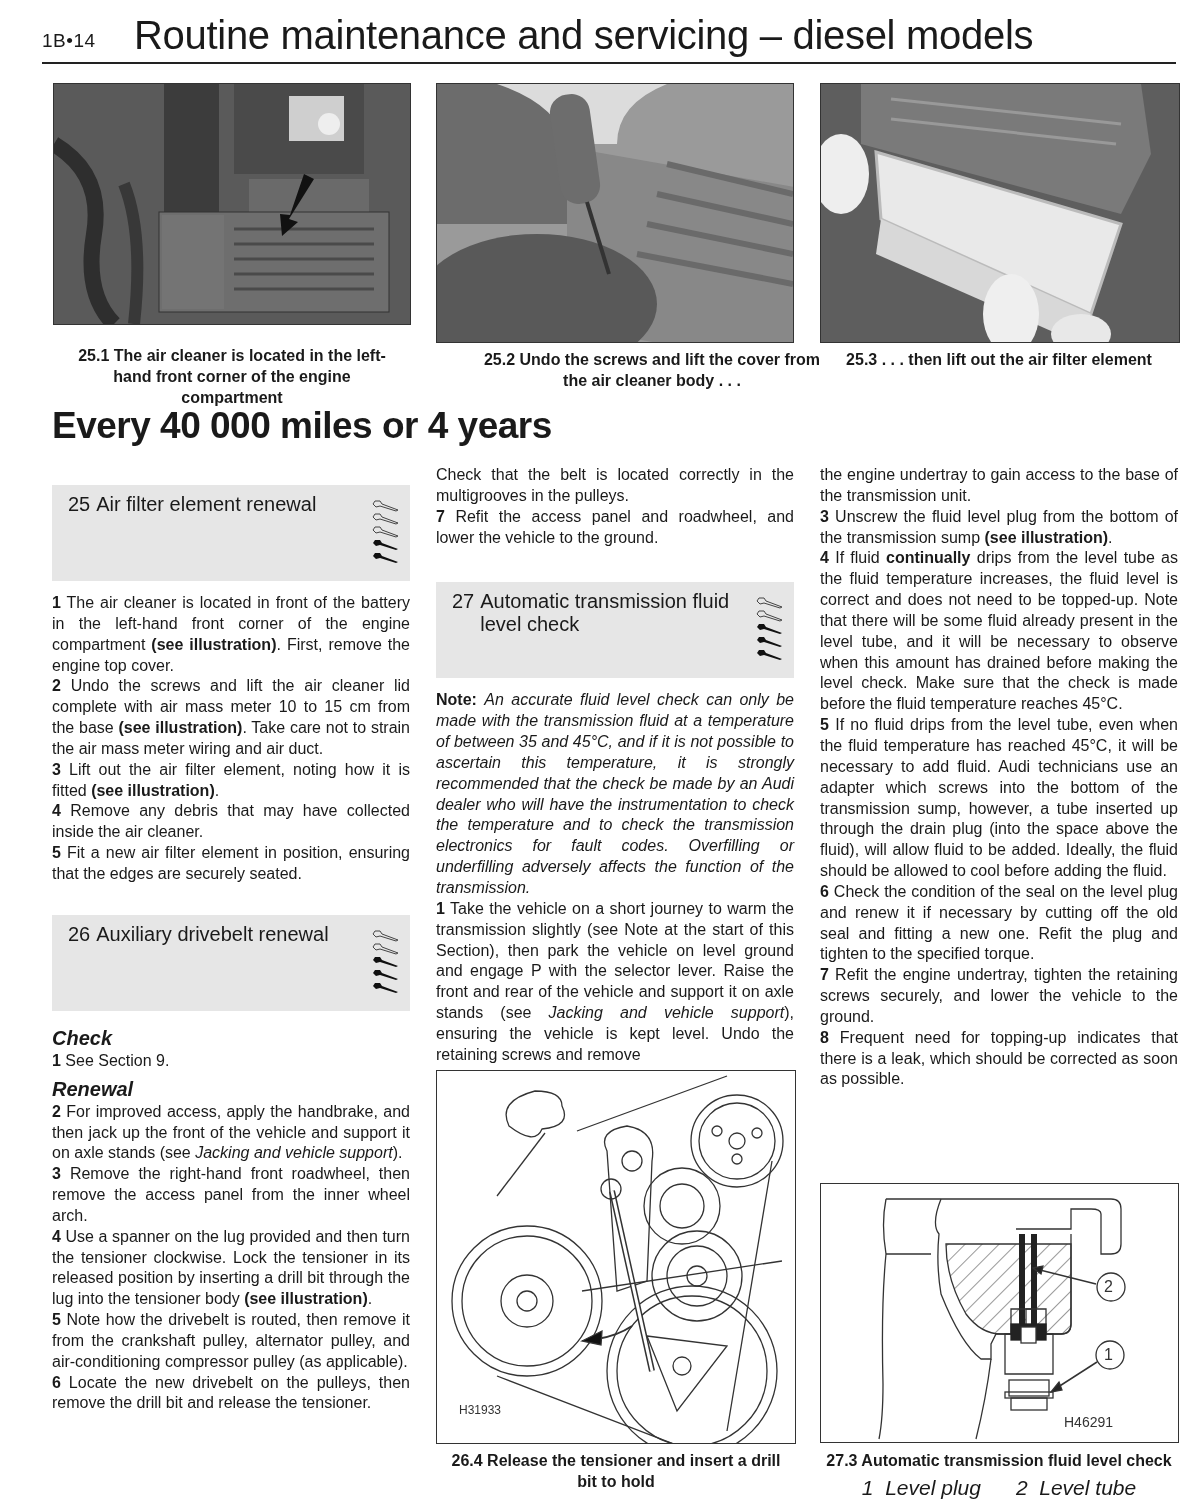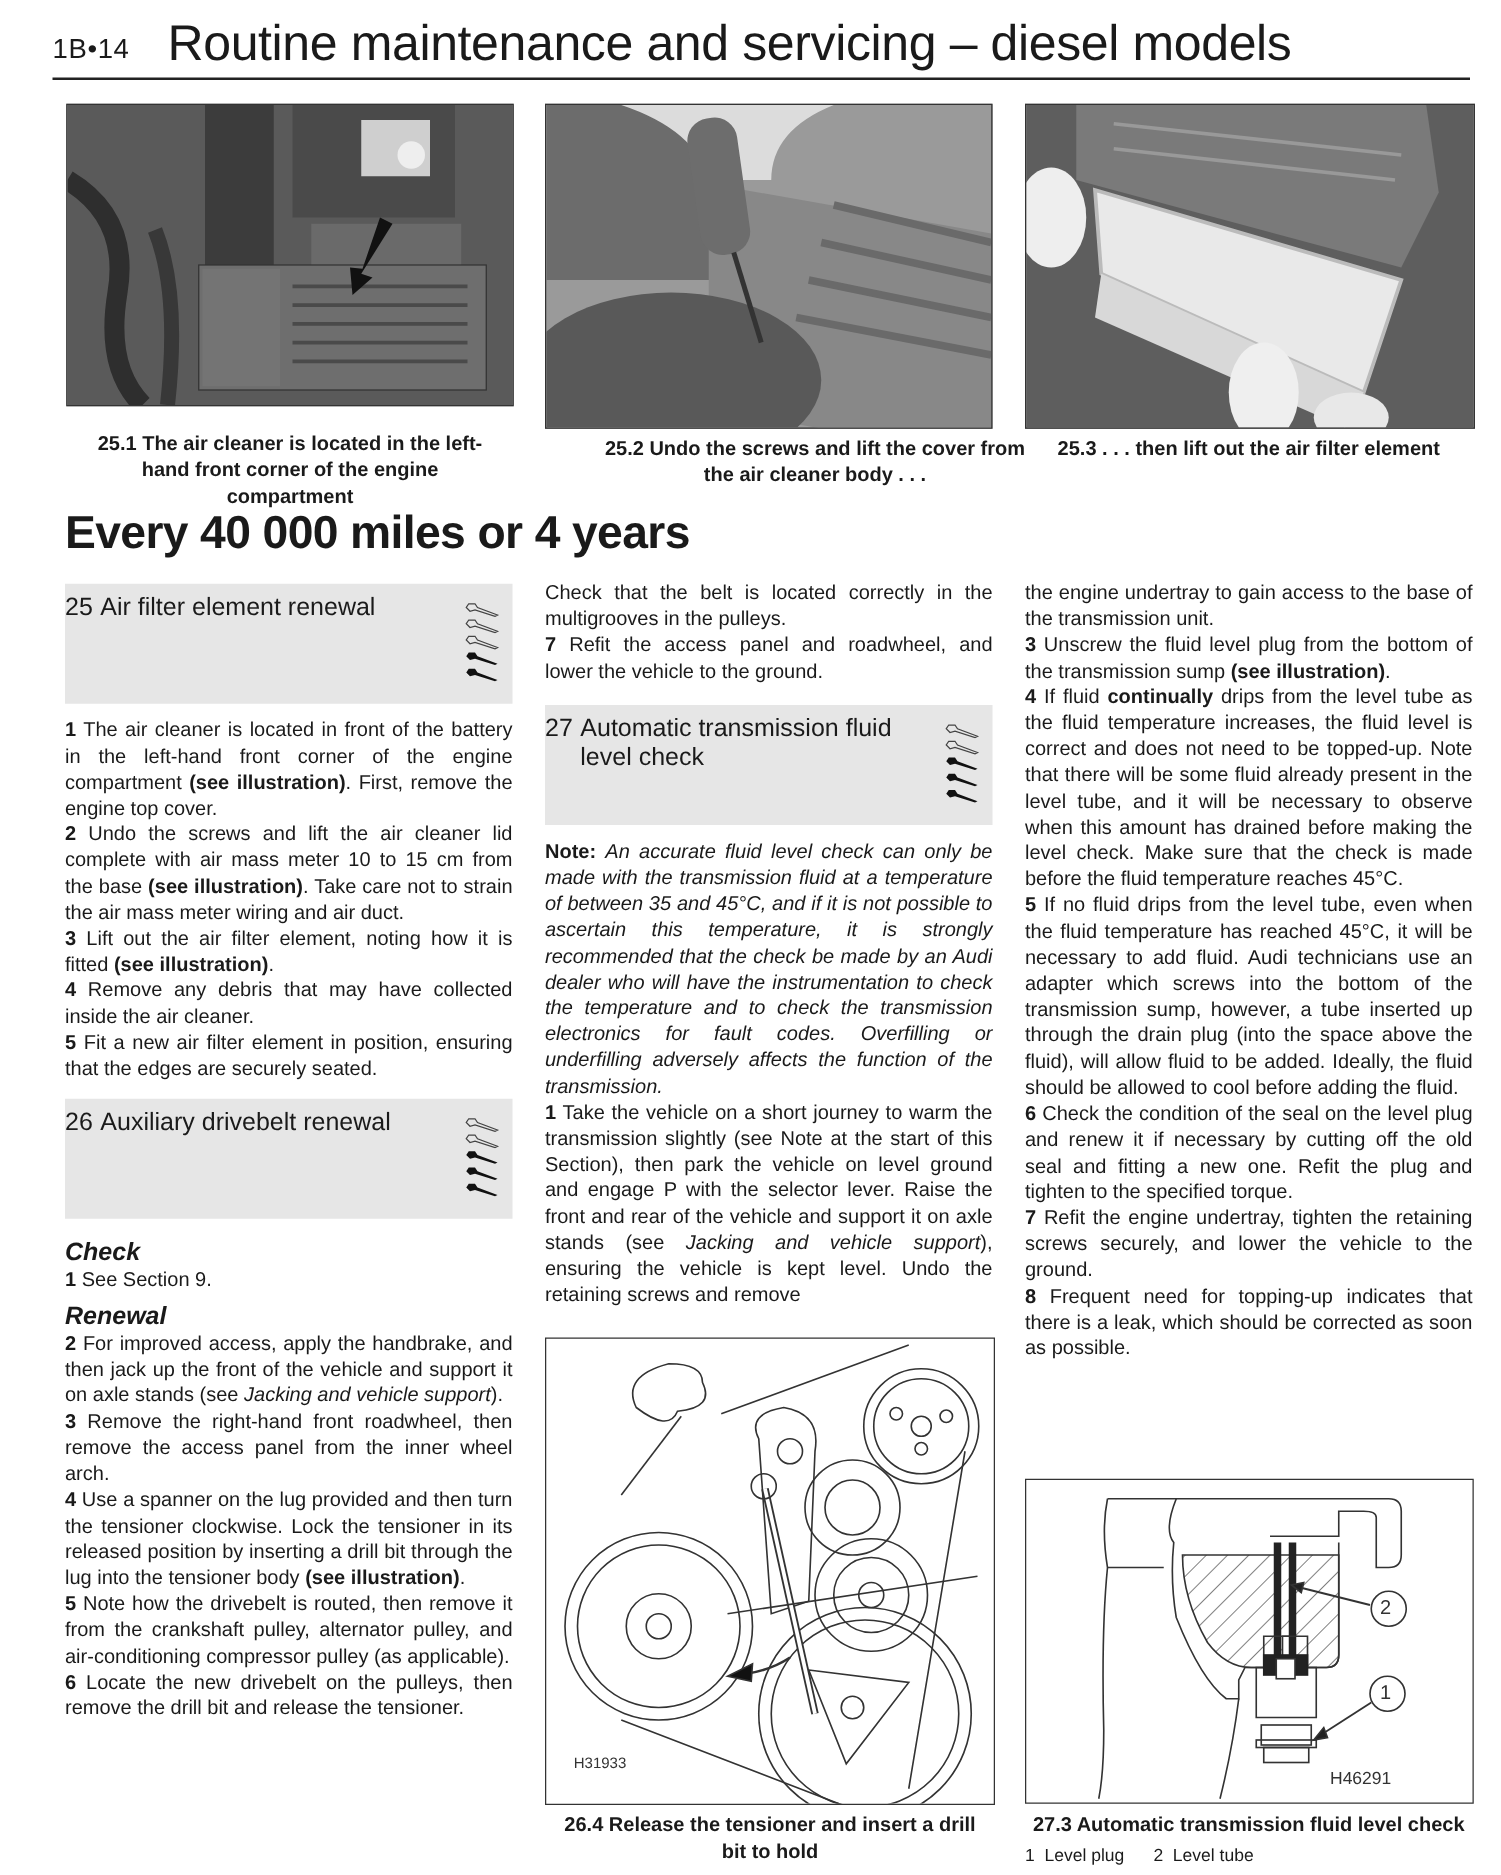--- a/index.html
+++ b/index.html
@@ -1,38 +1,38 @@
 <!DOCTYPE html>
 <html><head>
 <meta charset="utf-8">
 <style>
   html, body { margin:0; padding:0; background:#ffffff; }
   body { width:1201px; height:1500px; position:relative; overflow:hidden; color:#1a1a1a; font-family:"Liberation Sans", sans-serif; }
   .header { position:absolute; left:42px; top:10px; width:1134px; height:52px; border-bottom:2px solid #222; }
-  .page-num { position:absolute; left:0; bottom:10px; font-size:22px; letter-spacing:0.5px; }
+  .page-num { position:absolute; left:0; bottom:10px; font-size:19px; letter-spacing:0.5px; }
   .page-title { position:absolute; left:92px; bottom:4px; font-size:40px; font-weight:normal; white-space:nowrap; letter-spacing:-0.3px; }
 
   .photo { position:absolute; border:1px solid #333; overflow:hidden; background:#888; }
   .cap { position:absolute; font-size:16px; font-weight:bold; text-align:center; line-height:21px; }
 
   .big-heading { position:absolute; left:52px; top:405px; font-size:37px; font-weight:bold; letter-spacing:-0.5px; white-space:nowrap; }
 
   .col { position:absolute; font-size:16px; line-height:20.85px; text-align:justify; }
   .col p { margin:0; }
   .col b { font-weight:bold; }
-  .sec-box { background:#e6e6e6; position:relative; padding:8px 60px 0 0; box-sizing:border-box; }
+  .sec-box { background:#e6e6e6; position:relative; padding:8px 60px 0 16px; box-sizing:border-box;margin-top:18px; }
   .sec-title { font-size:20px; font-weight:normal; line-height:23px; text-align:left; }
   .sec-title .n { margin-right:6px; }
   .spanners { position:absolute; right:8px; top:14px; width:30px; display:flex; flex-direction:column; gap:0px; }
   .sp { width:30px; height:13px; }
   .sub { font-size:20px; font-weight:bold; font-style:italic; margin:0; line-height:26px; }
 
   .fig { position:absolute; border:1px solid #333; background:#fff; overflow:hidden; }
   .fig-code { position:absolute; font-size:12px; color:#333; }
-  .legend { position:absolute; font-size:14px; }
+  .legend { position:absolute; font-size:21px; font-style:italic; text-align:center; }
 </style>
 </head>
 <body>
 
 <div class="header">
   <span class="page-num">1B•14</span>
   <span class="page-title">Routine maintenance and servicing – diesel models</span>
 </div>
 
 <div class="photo" style="left:53px;top:83px;width:356px;height:240px;">

